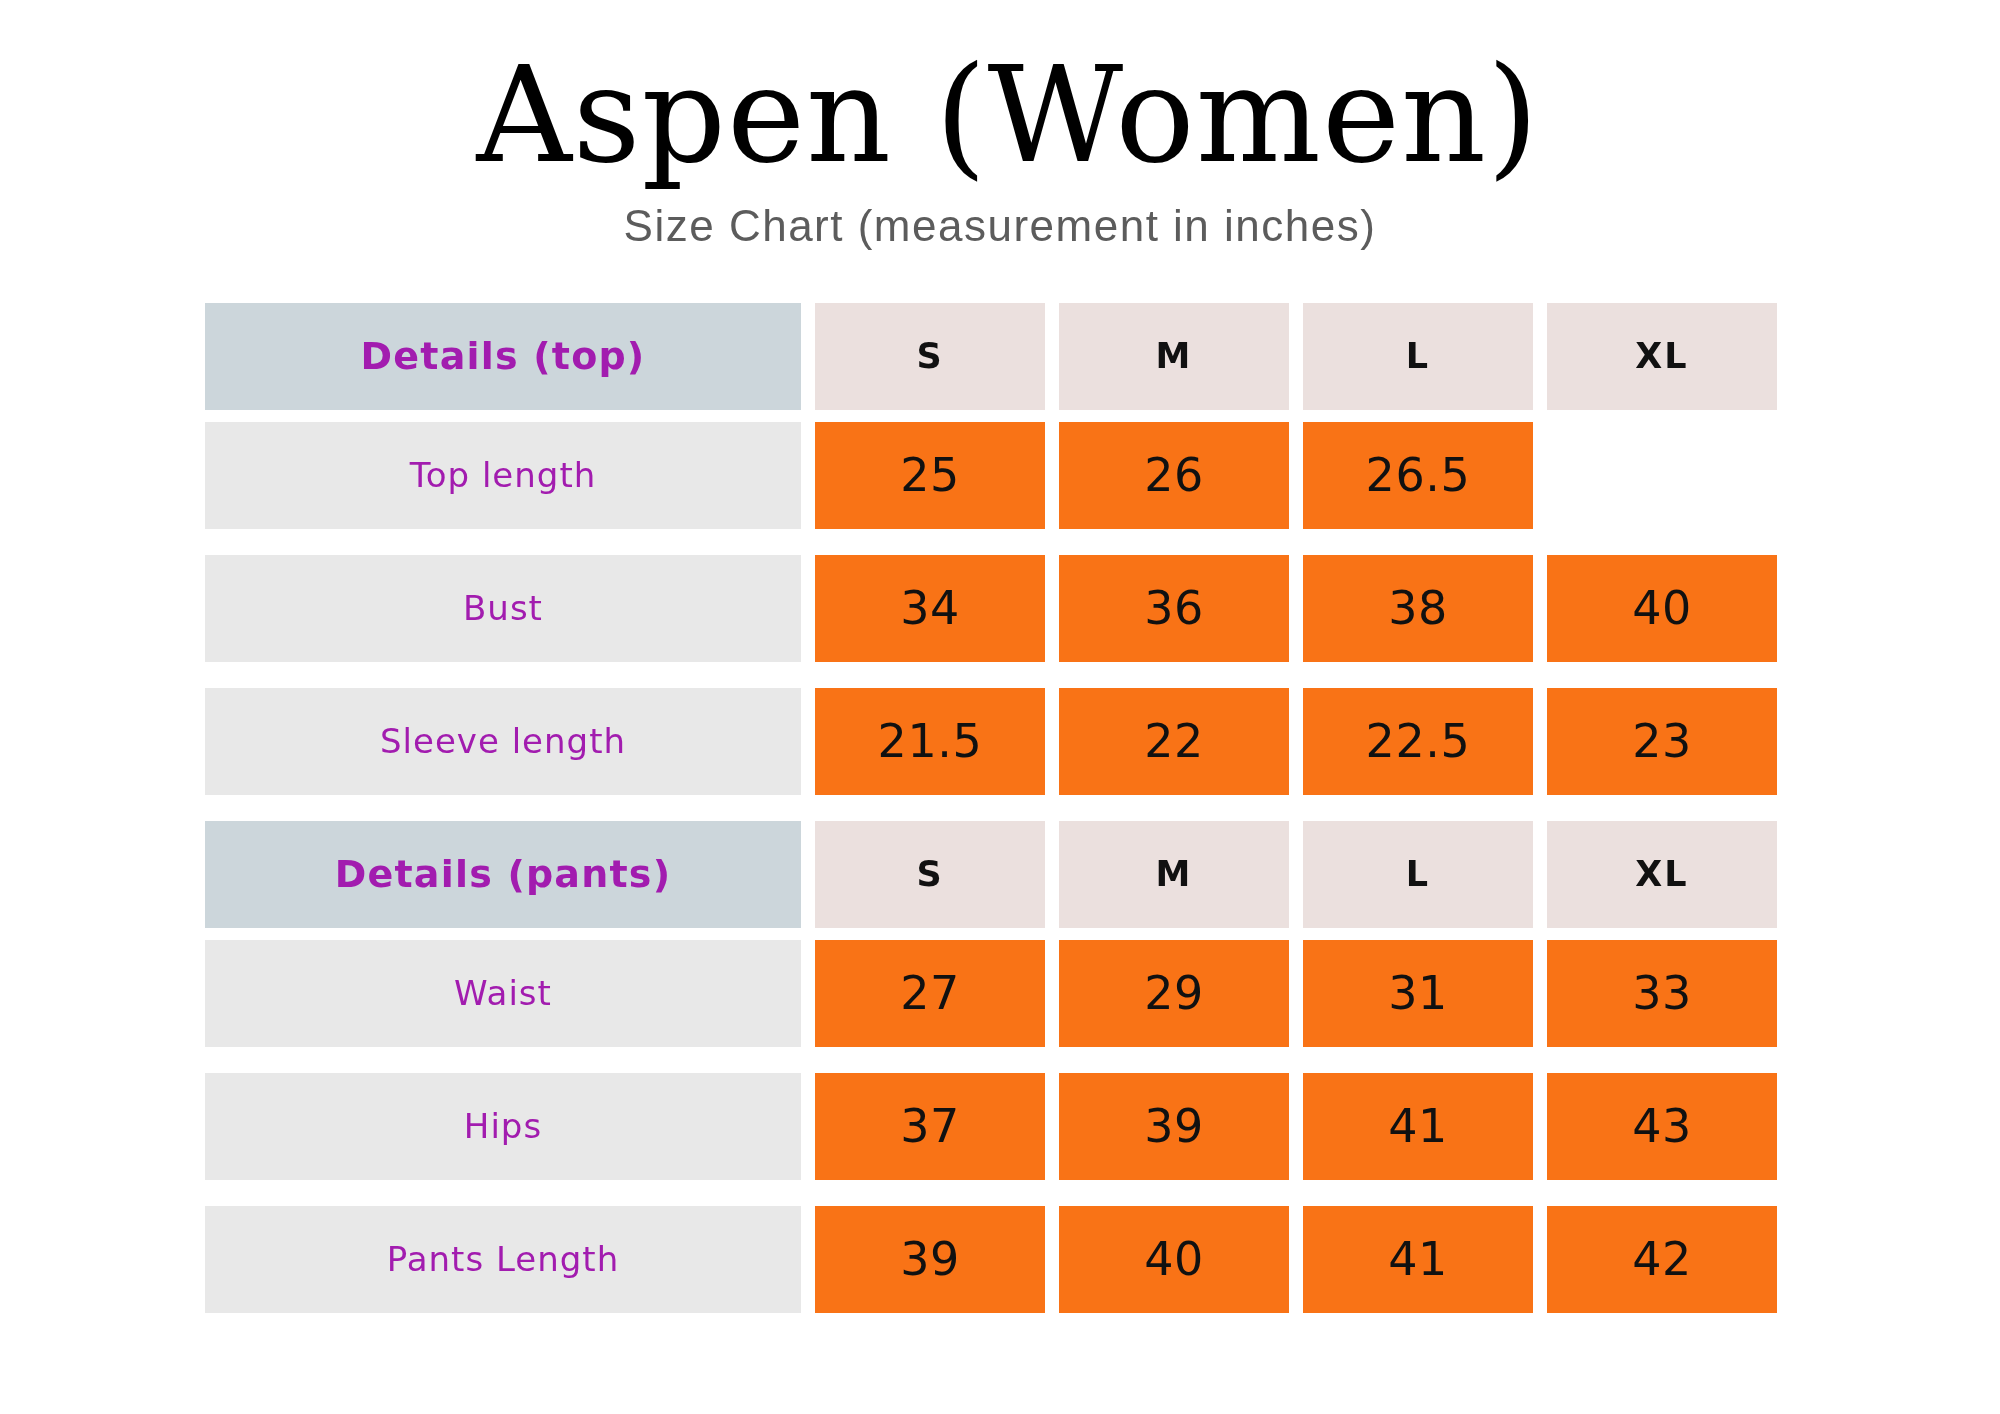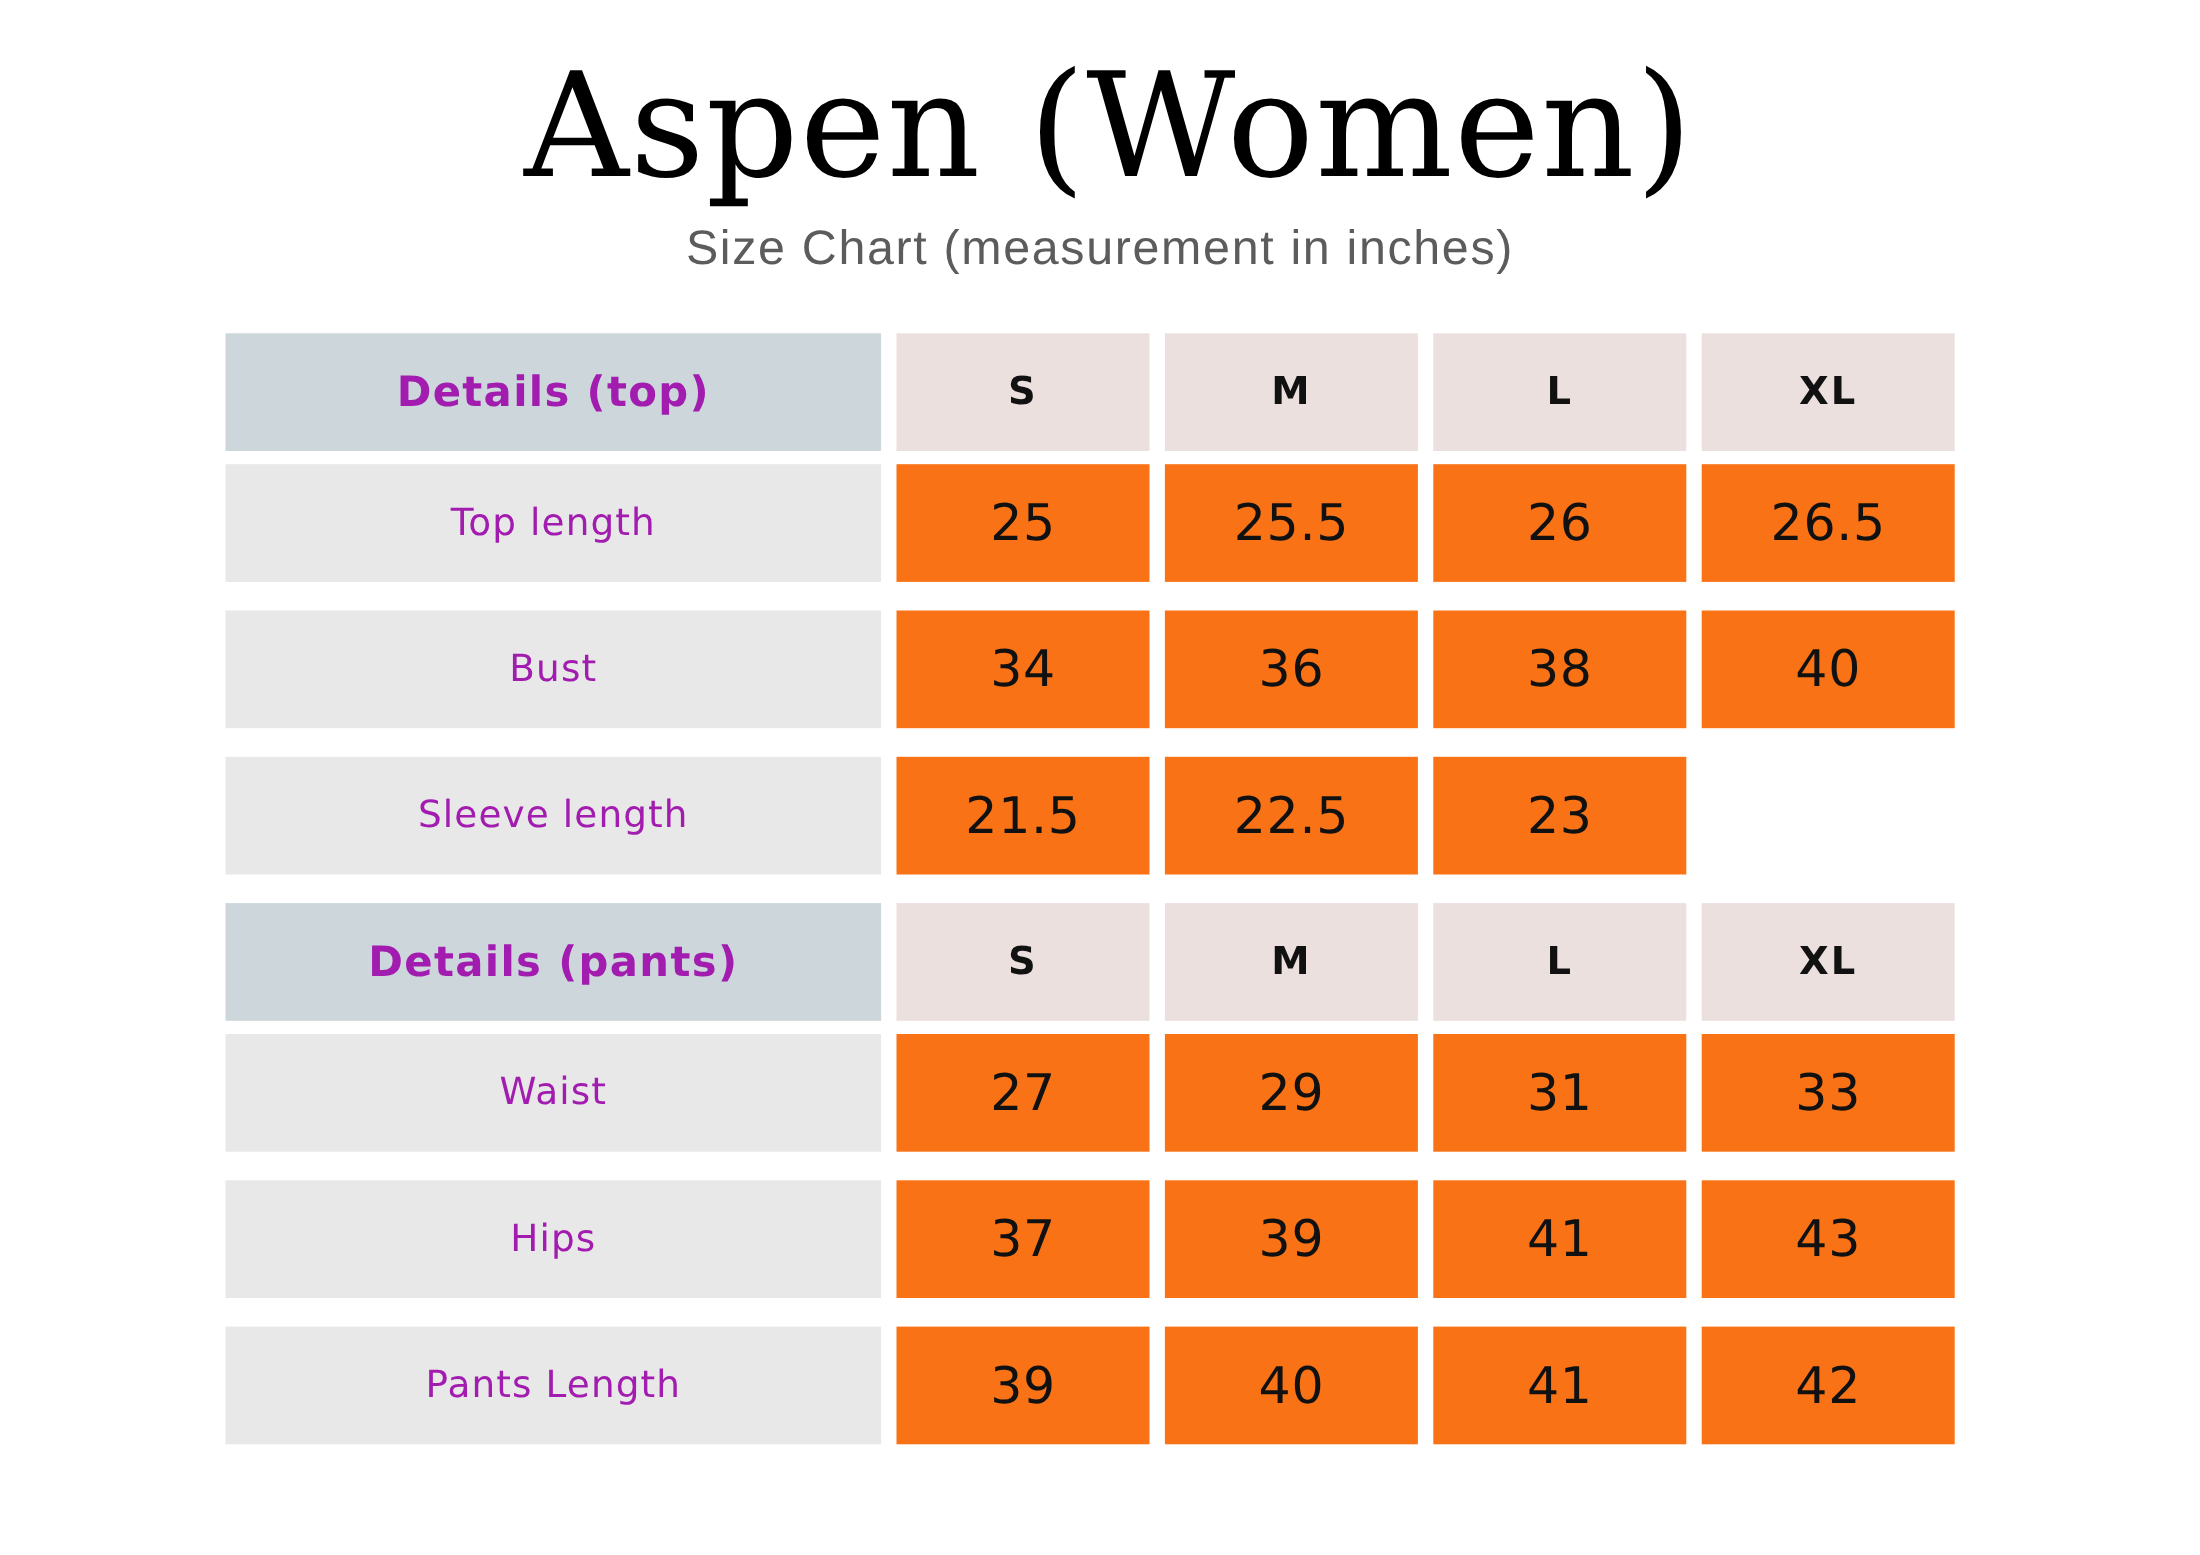--- a/index.html
+++ b/index.html
@@ -108,36 +108,36 @@
       <div class="cell label-cell">Details (top)</div>
       <div class="cell value-cell">S</div>
       <div class="cell value-cell">M</div>
       <div class="cell value-cell">L</div>
       <div class="cell value-cell">XL</div>
     </div>
 
     <div class="row">
       <div class="cell label-cell">Top length</div>
       <div class="cell value-cell">25</div>
-      <div class="cell value-cell">25.5</div>
       <div class="cell value-cell">26</div>
       <div class="cell value-cell">26.5</div>
     </div>
 
     <div class="row">
       <div class="cell label-cell">Bust</div>
       <div class="cell value-cell">34</div>
       <div class="cell value-cell">36</div>
       <div class="cell value-cell">38</div>
       <div class="cell value-cell">40</div>
     </div>
 
     <div class="row">
       <div class="cell label-cell">Sleeve length</div>
       <div class="cell value-cell">21.5</div>
+      <div class="cell value-cell">22</div>
       <div class="cell value-cell">22.5</div>
       <div class="cell value-cell">23</div>
     </div>
 
     <div class="row section-row">
       <div class="cell label-cell">Details (pants)</div>
       <div class="cell value-cell">S</div>
       <div class="cell value-cell">M</div>
       <div class="cell value-cell">L</div>
       <div class="cell value-cell">XL</div>

